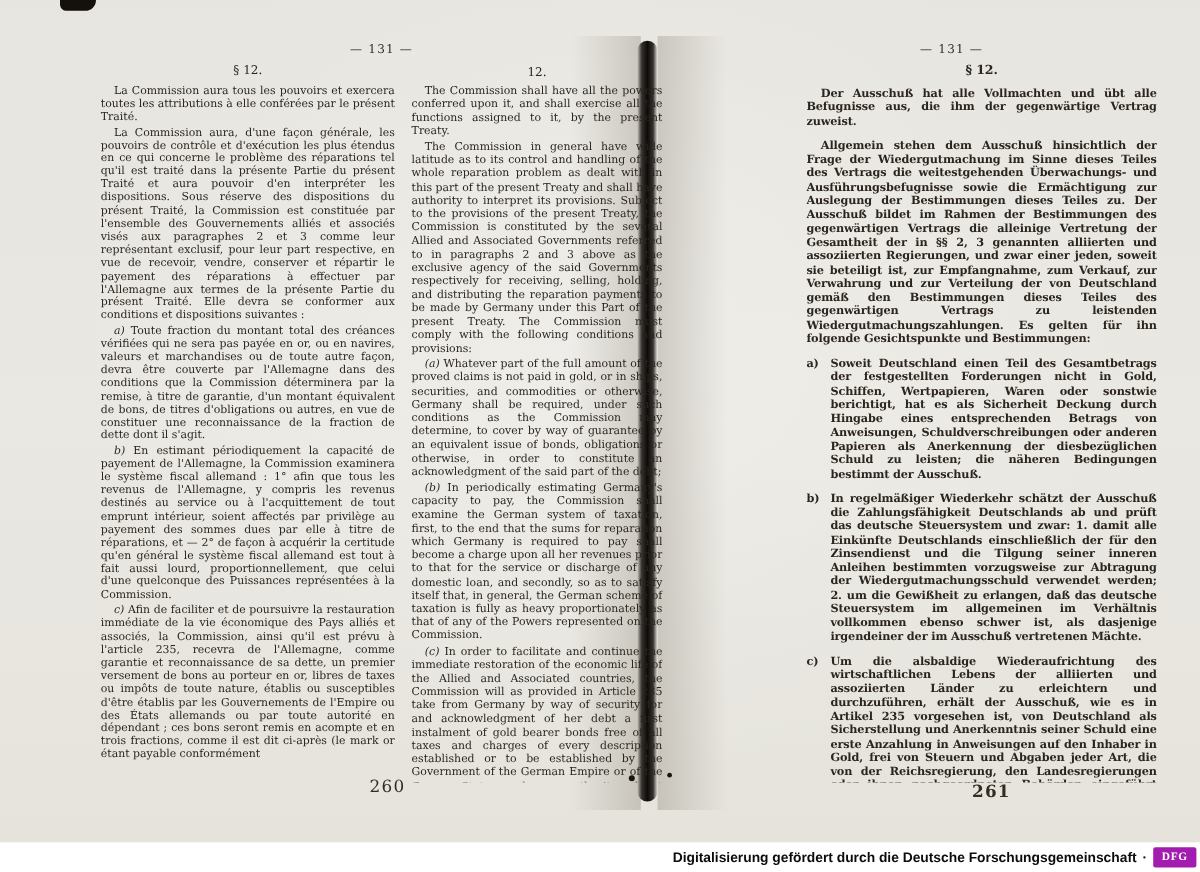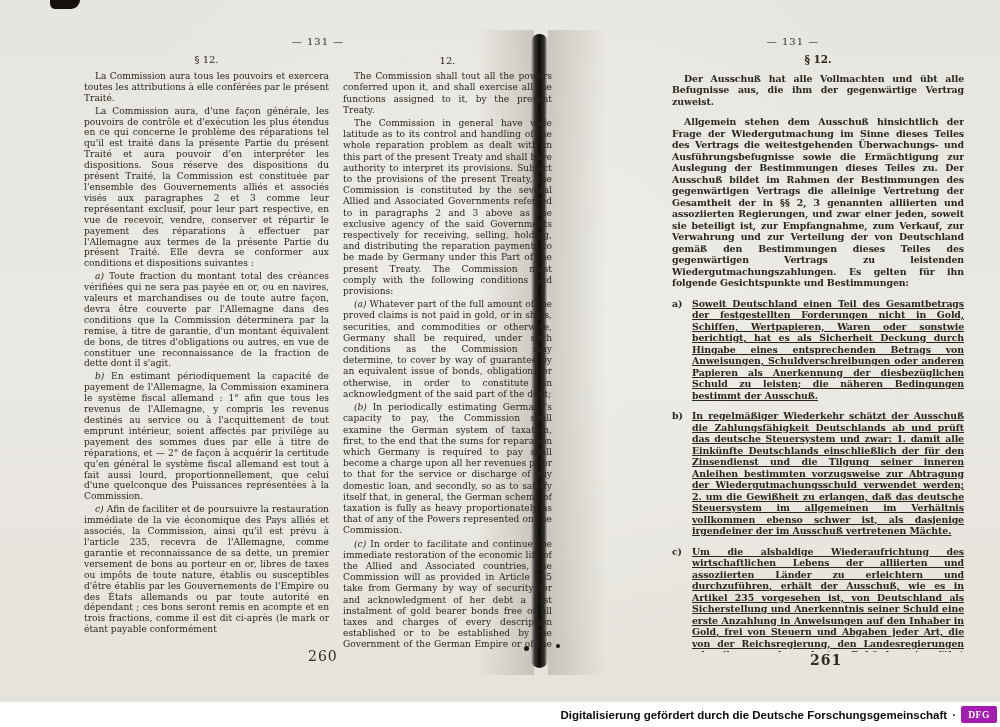--- a/index.html
+++ b/index.html
@@ -45,21 +45,21 @@
   .pagenum-left  { left: 224px; top: 612px; }
   .pagenum-right { left: 232px; top: 616px; font-weight: bold; }
 
   .g-col {
     width: 292px; margin-left: 94px; height: 600px; overflow: hidden;
     font-size: 9.4px; line-height: 11.5px; font-weight: bold;
     text-align: justify; letter-spacing: -0.1px;
   }
   .g-col .sec-head { font-size: 10.5px; margin: 2px 0 7px; font-weight: bold; }
   .g-para { margin: 0 0 9px; text-indent: 12px; }
-  .g-item { margin: 0 0 9px; padding-left: 20px; text-decoration: underline; }
+  .g-item { margin: 0 0 9px; padding-left: 20px; }
   .g-lbl { display: inline-block; width: 17px; margin-left: -20px; margin-right: 3px; }
 
   .footer {
     position: absolute; left: 0; top: 702px; width: 1000px; height: 25px;
     background: #ffffff; box-sizing: border-box;
     display: flex; align-items: center; justify-content: flex-end; gap: 5px; padding-right: 3px;
     font-family: "Liberation Sans", "DejaVu Sans", sans-serif;
     font-weight: bold; font-size: 11.5px; color: #0c0c0c;
   }
   .dfg-logo {
@@ -87,21 +87,21 @@
         <div class="sec-head">§ 12.</div>
         <p class="para">La Commission aura tous les pouvoirs et exercera toutes les attributions à elle conférées par le présent Traité.</p>
         <p class="para">La Commission aura, d'une façon générale, les pouvoirs de contrôle et d'exécution les plus étendus en ce qui concerne le problème des réparations tel qu'il est traité dans la présente Partie du présent Traité et aura pouvoir d'en interpréter les dispositions. Sous réserve des dispositions du présent Traité, la Commission est constituée par l'ensemble des Gouvernements alliés et associés visés aux paragraphes 2 et 3 comme leur représentant exclusif, pour leur part respective, en vue de recevoir, vendre, conserver et répartir le payement des réparations à effectuer par l'Allemagne aux termes de la présente Partie du présent Traité. Elle devra se conformer aux conditions et dispositions suivantes :</p>
         <p class="para item"><span class="lbl-i">a)</span> <span>Toute fraction du montant total des créances vérifiées qui ne sera pas payée en or, ou en navires, valeurs et marchandises ou de toute autre façon, devra être couverte par l'Allemagne dans des conditions que la Commission déterminera par la remise, à titre de garantie, d'un montant équivalent de bons, de titres d'obligations ou autres, en vue de constituer une reconnaissance de la fraction de dette dont il s'agit.</span></p>
         <p class="para item"><span class="lbl-i">b)</span> <span>En estimant périodiquement la capacité de payement de l'Allemagne, la Commission examinera le système fiscal allemand : 1° afin que tous les revenus de l'Allemagne, y compris les revenus destinés au service ou à l'acquittement de tout emprunt intérieur, soient affectés par privilège au payement des sommes dues par elle à titre de réparations, et — 2° de façon à acquérir la certitude qu'en général le système fiscal allemand est tout à fait aussi lourd, proportionnellement, que celui d'une quelconque des Puissances représentées à la Commission.</span></p>
         <p class="para item"><span class="lbl-i">c)</span> <span>Afin de faciliter et de poursuivre la restauration immédiate de la vie économique des Pays alliés et associés, la Commission, ainsi qu'il est prévu à l'article 235, recevra de l'Allemagne, comme garantie et reconnaissance de sa dette, un premier versement de bons au porteur en or, libres de taxes ou impôts de toute nature, établis ou susceptibles d'être établis par les Gouvernements de l'Empire ou des États allemands ou par toute autorité en dépendant ; ces bons seront remis en acompte et en trois fractions, comme il est dit ci-après (le mark or étant payable conformément</span></p>
       </div>
 
       <div class="col col-en">
         <div class="sec-head">12.</div>
-        <p class="para">The Commission shall tout all the powers conferred upon it, and shall exercise all the functions assigned to it, by the present Treaty.</p>
+        <p class="para">The Commission shall have all the powers conferred upon it, and shall exercise all the functions assigned to it, by the present Treaty.</p>
         <p class="para">The Commission in general have wide latitude as to its control and handling of the whole reparation problem as dealt with in this part of the present Treaty and shall have authority to interpret its provisions. Subject to the provisions of the present Treaty, the Commission is constituted by the several Allied and Associated Governments referred to in paragraphs 2 and 3 above as the exclusive agency of the said Governments respectively for receiving, selling, holding, and distributing the reparation payments to be made by Germany under this Part of the present Treaty. The Commission must comply with the following conditions and provisions:</p>
         <p class="para item"><span class="lbl-i">(a)</span> <span>Whatever part of the full amount of the proved claims is not paid in gold, or in ships, securities, and commodities or otherwise, Germany shall be required, under such conditions as the Commission may determine, to cover by way of guarantee by an equivalent issue of bonds, obligations or otherwise, in order to constitute an acknowledgment of the said part of the debt;</span></p>
         <p class="para item"><span class="lbl-i">(b)</span> <span>In periodically estimating Germany's capacity to pay, the Commission shall examine the German system of taxation, first, to the end that the sums for reparation which Germany is required to pay shall become a charge upon all her revenues prior to that for the service or discharge of any domestic loan, and secondly, so as to satisfy itself that, in general, the German scheme of taxation is fully as heavy proportionately as that of any of the Powers represented on the Commission.</span></p>
         <p class="para item"><span class="lbl-i">(c)</span> <span>In order to facilitate and continue the immediate restoration of the economic life of the Allied and Associated countries, the Commission will as provided in Article 235 take from Germany by way of security for and acknowledgment of her debt a first instalment of gold bearer bonds free of all taxes and charges of every description established or to be established by the Government of the German Empire or of the German States, or by any authority subject to them; these bonds will be delivered on account and in three portions, the marks gold being</span></p>
       </div>
 
     </div>
     <div class="pagenum pagenum-left">260</div>
   </div>
 

